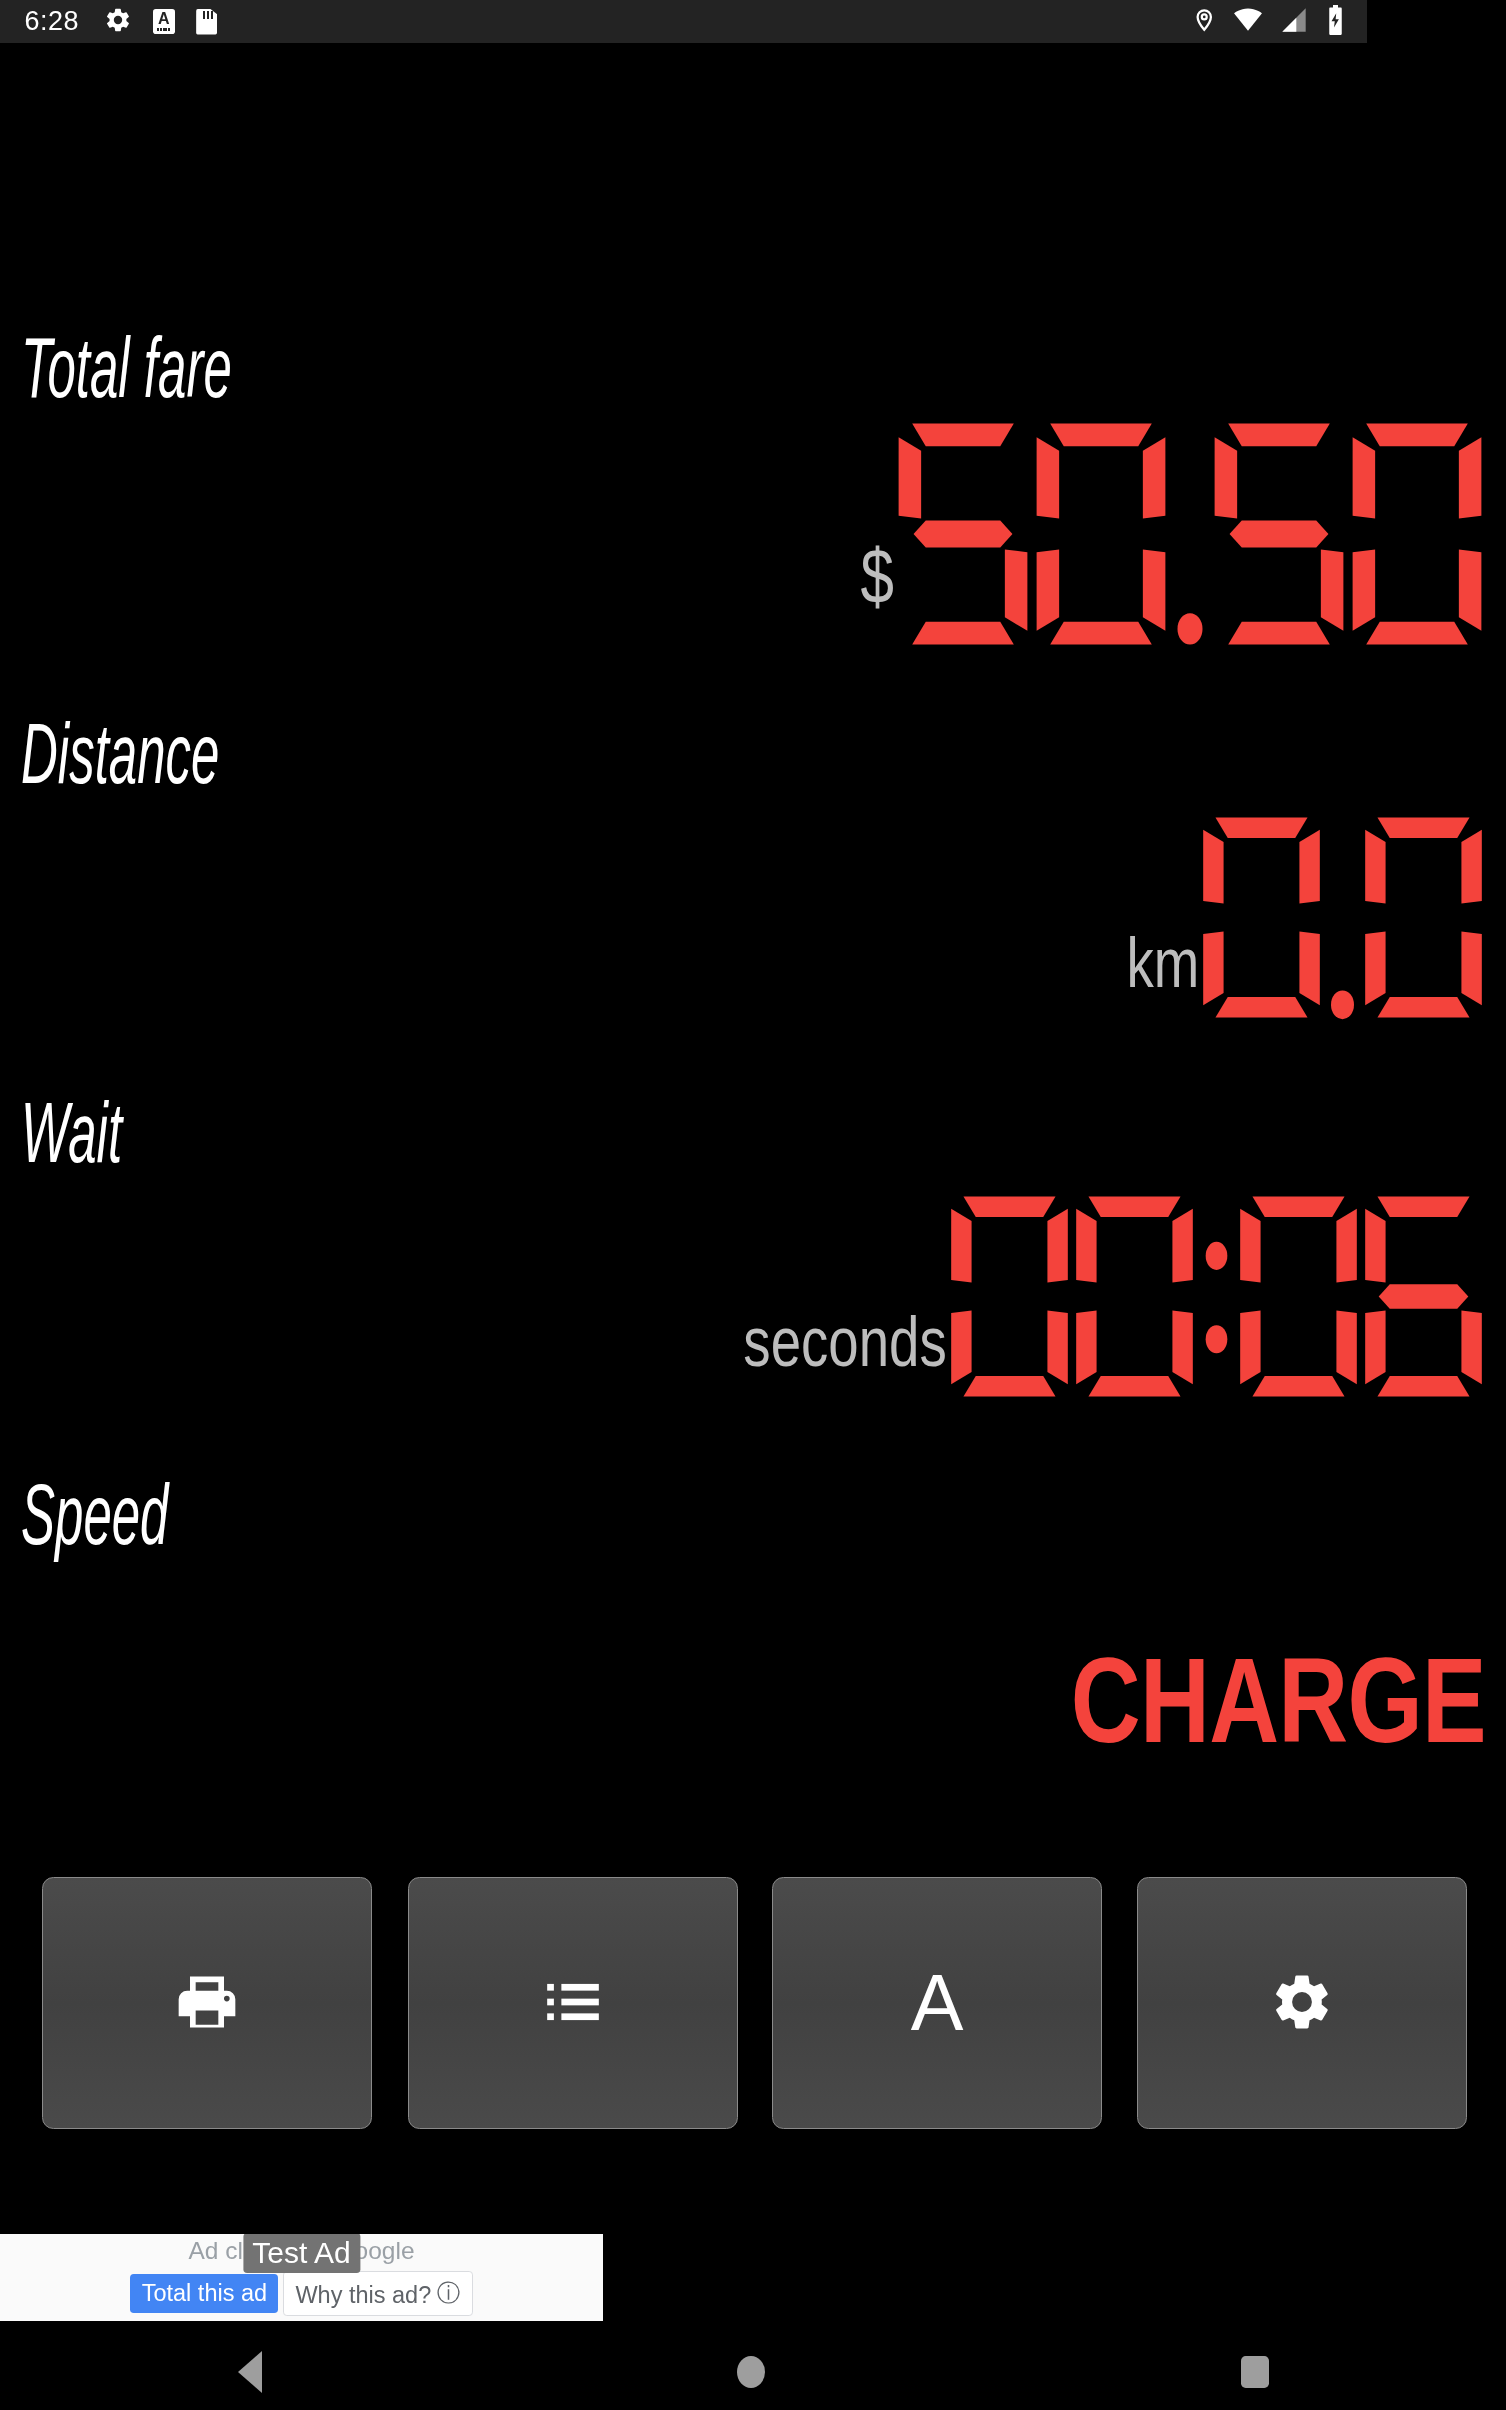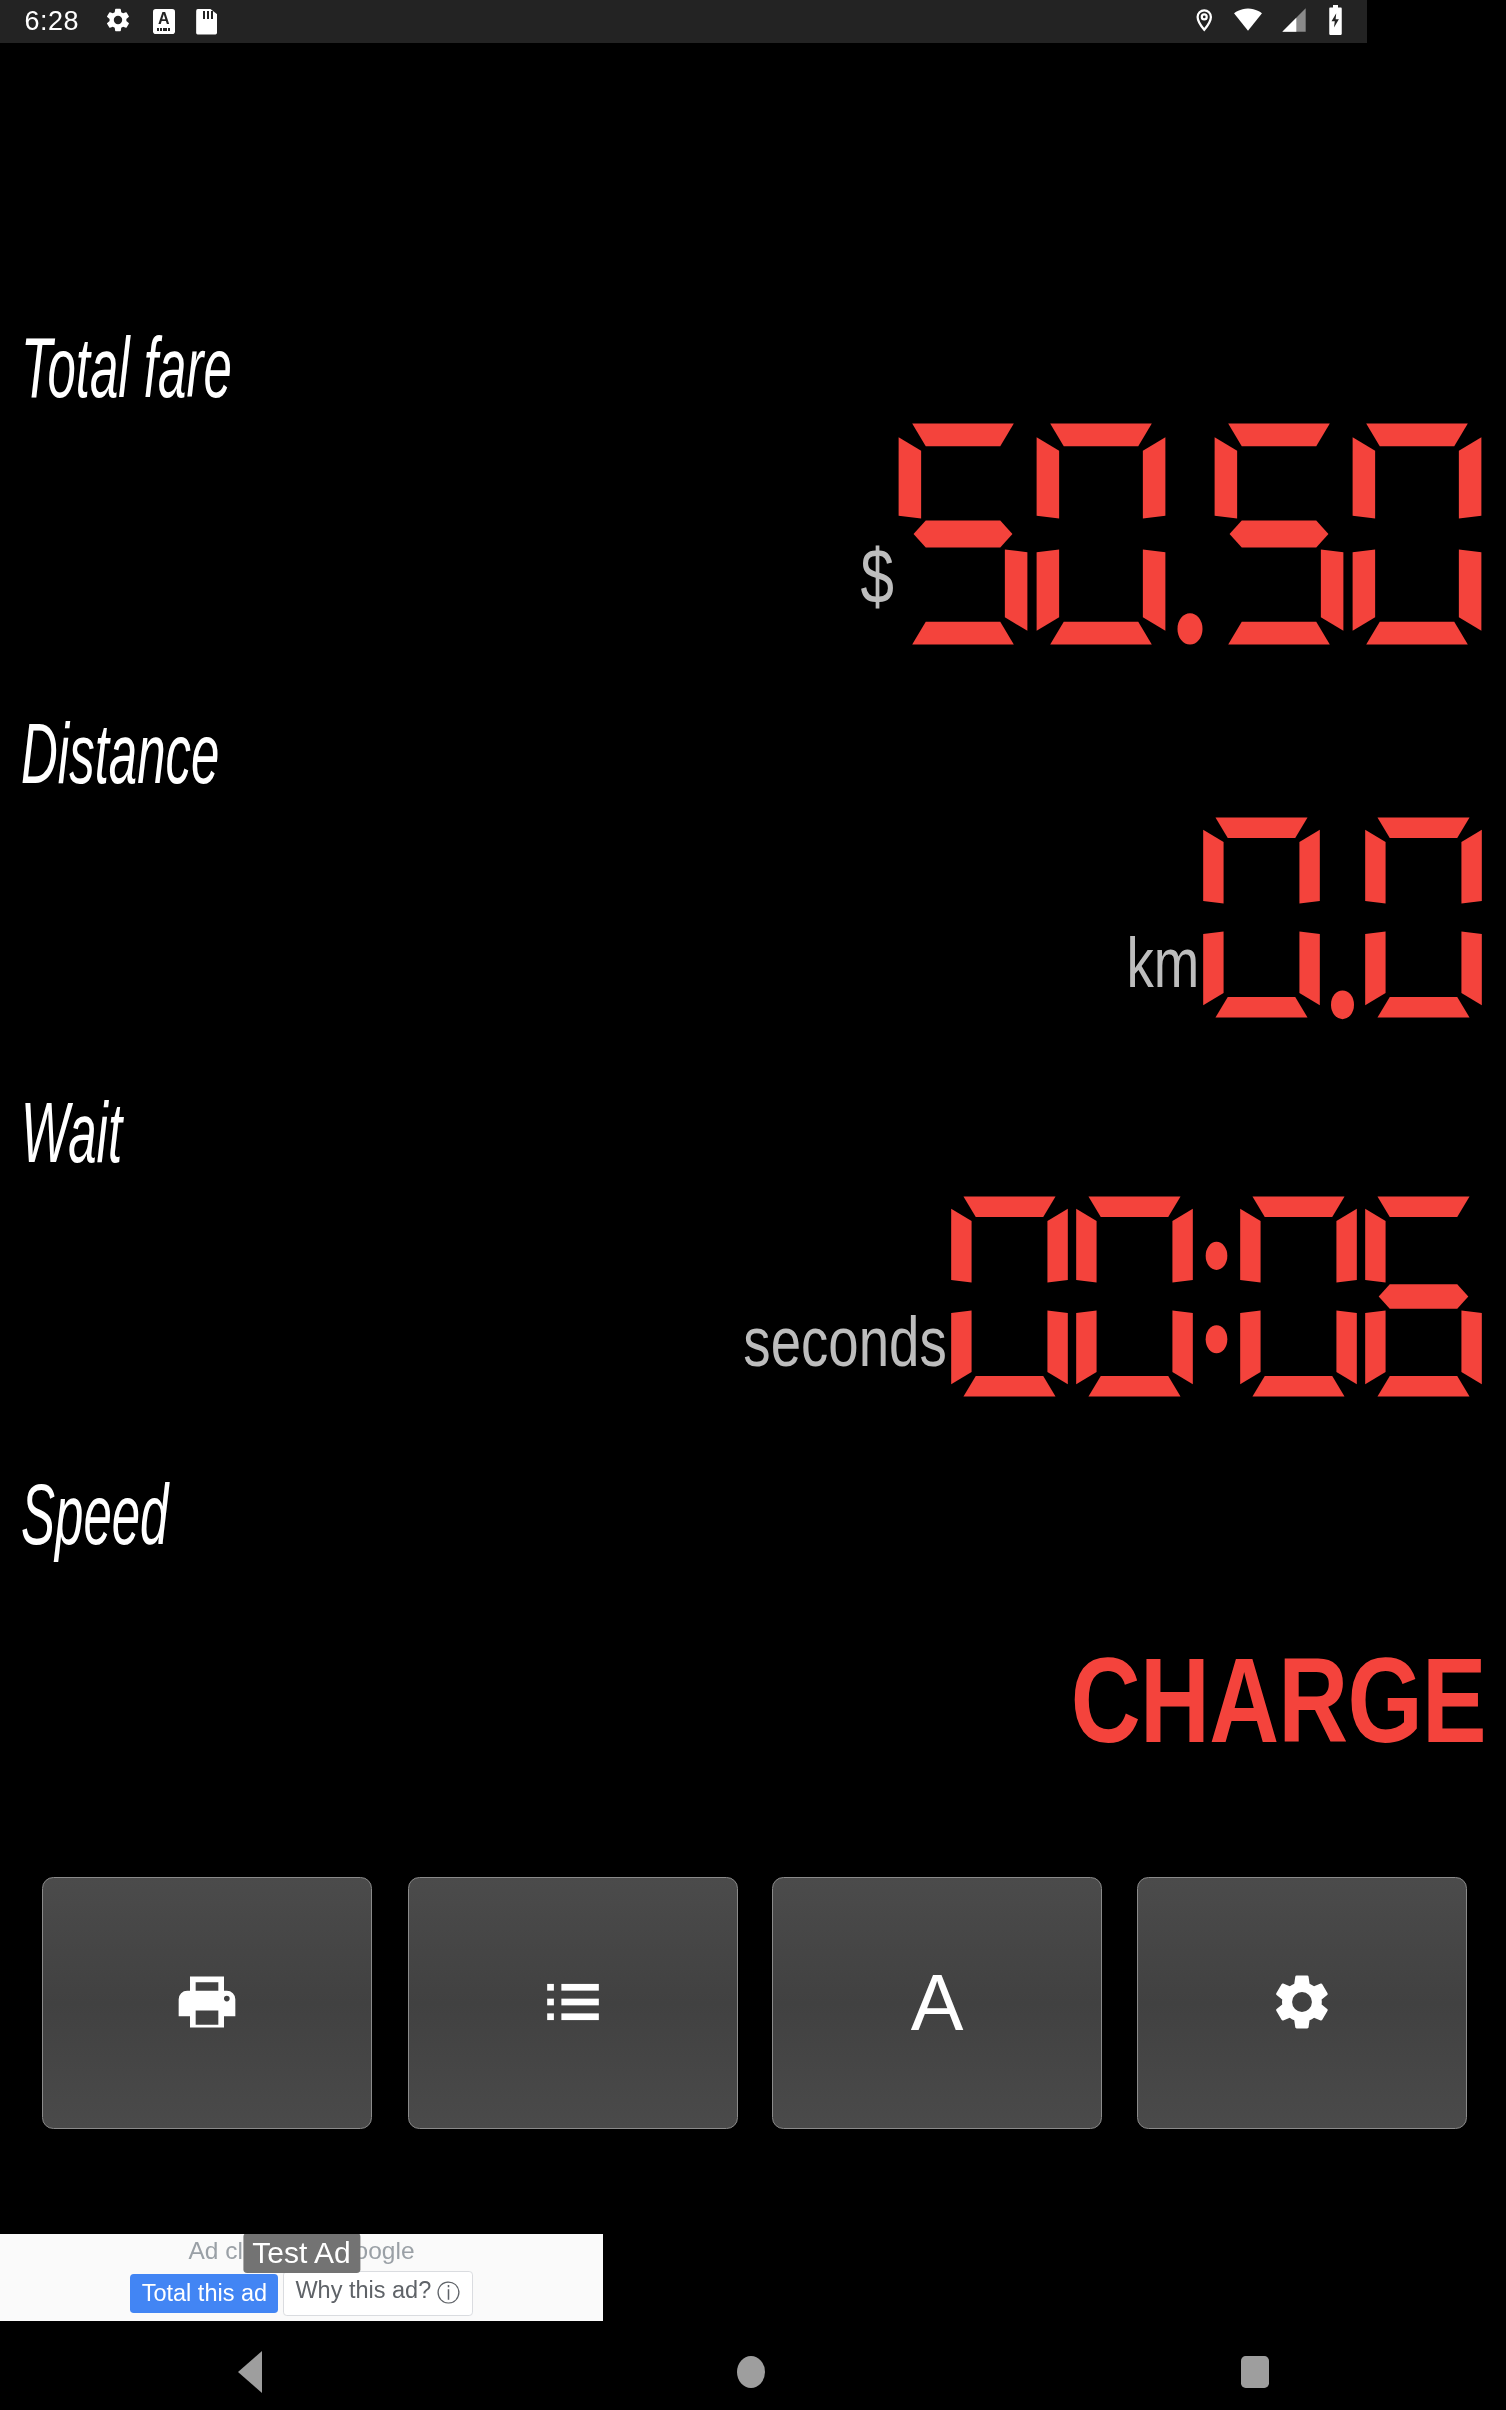--- a/index.html
+++ b/index.html
@@ -122,21 +122,21 @@
     padding:4.7px 9.4px; border-radius:3.8px; white-space:nowrap;
   }
   .adbtns{ display:flex; align-items:center; gap:4.7px; margin-top:1.9px; }
   .adbtn-blue{
     background:#4285f4; color:#fff; font-size:23.5px;
     padding:5.6px 11.3px; border-radius:3.8px; white-space:nowrap;
   }
   .adbtn-white{
     background:#fff; color:#5f6368; font-size:23.5px;
     padding:5.6px 11.3px; border-radius:3.8px; border:0.9px solid #dadce0;
-    white-space:nowrap; display:flex; align-items:flex-start; gap:5.6px;
+    white-space:nowrap; display:flex; align-items:flex-end; gap:5.6px;
   }
 
   
   .navbar{
     position:absolute; left:0; bottom:0; width:1507px; height:79px;
     background:#000; display:flex; align-items:center; justify-content:space-around;
   }
   .nav-back{
     width:0;height:0;border-top:21px solid transparent;border-bottom:21px solid transparent;
     border-right:24.5px solid #9e9e9e;

